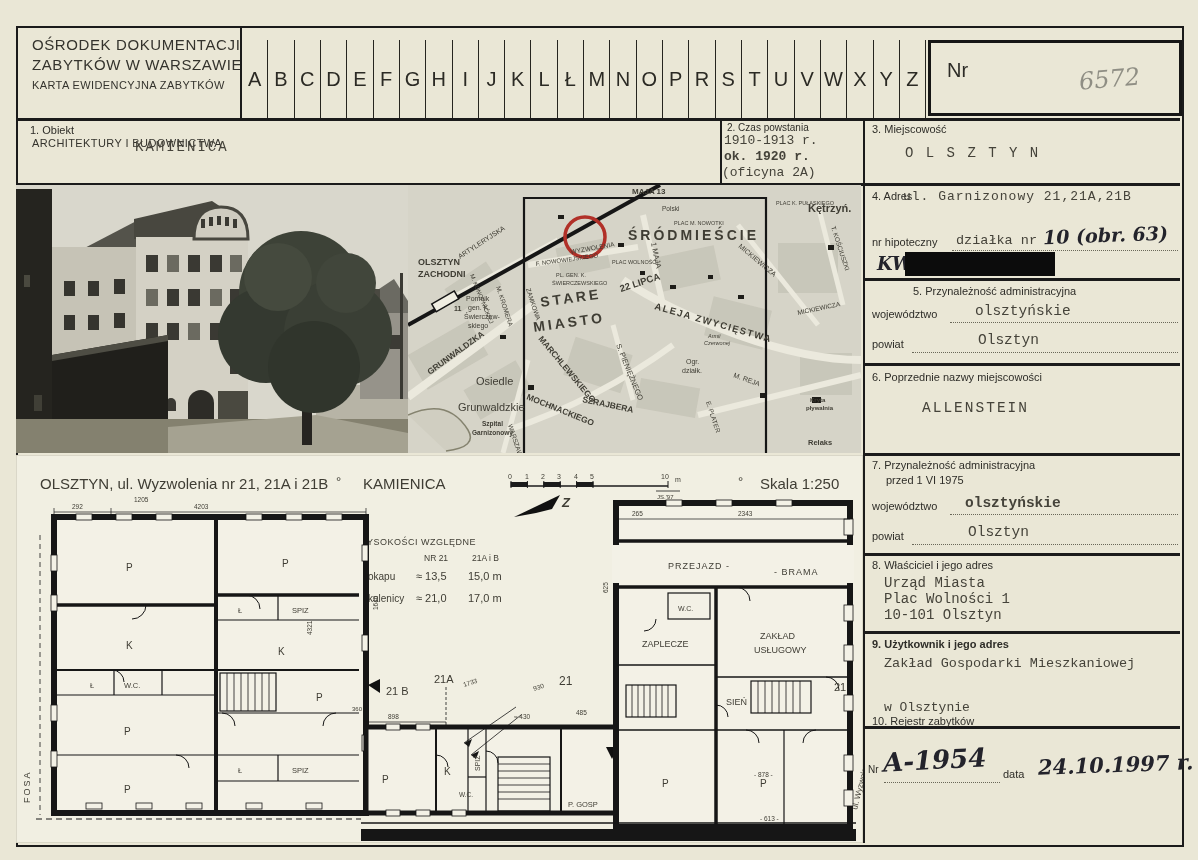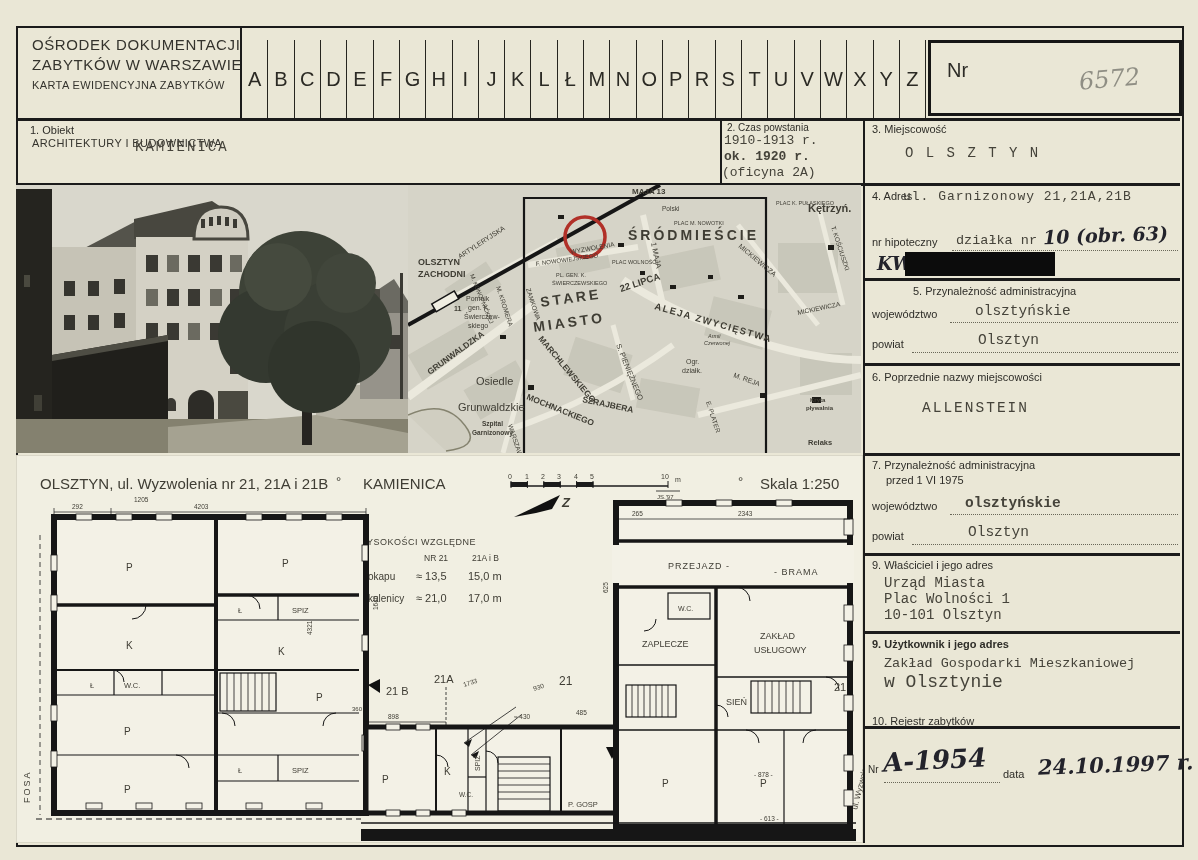--- a/index.html
+++ b/index.html
@@ -289,29 +289,29 @@
   <div class="abs lbl" style="left:872px;top:459px;">7. Przynależność administracyjna</div>
   <div class="abs lbl" style="left:886px;top:474px;">przed 1 VI 1975</div>
   <div class="abs lbl" style="left:872px;top:500px;">województwo</div>
   <div class="dot-line" style="left:950px;top:514px;width:228px;"></div>
   <div class="abs typed" style="left:965px;top:495px;font-size:14.5px;font-weight:bold;">olsztyńskie</div>
   <div class="abs lbl" style="left:872px;top:530px;">powiat</div>
   <div class="dot-line" style="left:912px;top:544px;width:266px;"></div>
   <div class="abs typed" style="left:968px;top:524px;font-size:14.5px;">Olsztyn</div>
   <div class="hl" style="left:865px;top:553px;width:315px;"></div>
 
-  <div class="abs lbl" style="left:872px;top:559px;">9. Właściciel i jego adres</div>
+  <div class="abs lbl" style="left:872px;top:559px;">8. Właściciel i jego adres</div>
   <div class="abs typed" style="left:884px;top:575px;font-size:14px;">Urząd Miasta</div>
   <div class="abs typed" style="left:884px;top:591px;font-size:14px;">Plac Wolności 1</div>
   <div class="abs typed" style="left:884px;top:607px;font-size:14px;">10-101 Olsztyn</div>
   <div class="hl" style="left:865px;top:631px;width:315px;"></div>
 
   <div class="abs lbl" style="left:872px;top:638px;font-weight:bold;">9. Użytkownik i jego adres</div>
   <div class="abs typed" style="left:884px;top:656px;font-size:13.5px;">Zakład Gospodarki Mieszkaniowej</div>
-  <div class="abs typed" style="left:884px;top:672px;font-size:18px;">w Olsztynie</div>
+  <div class="abs typed" style="left:884px;top:700px;font-size:13px;">w Olsztynie</div>
   <div class="hl" style="left:865px;top:726px;width:315px;"></div>
 
   <div class="abs lbl" style="left:872px;top:715px;">10. Rejestr zabytków</div>
   <div class="abs lbl-sm" style="left:868px;top:764px;">Nr</div>
   <div class="abs hand" style="left:883px;top:745px;font-size:26px;transform:rotate(-3deg);">A-1954</div>
   <div class="dot-line" style="left:884px;top:782px;width:116px;"></div>
   <div class="abs lbl" style="left:1003px;top:768px;">data</div>
   <div class="abs hand" style="left:1038px;top:752px;font-size:21px;transform:rotate(-2deg);white-space:nowrap;">24.10.1997 r.</div>
 
   <svg class="abs" style="left:16px;top:455px;" width="847" height="388" viewBox="0 0 847 388">

